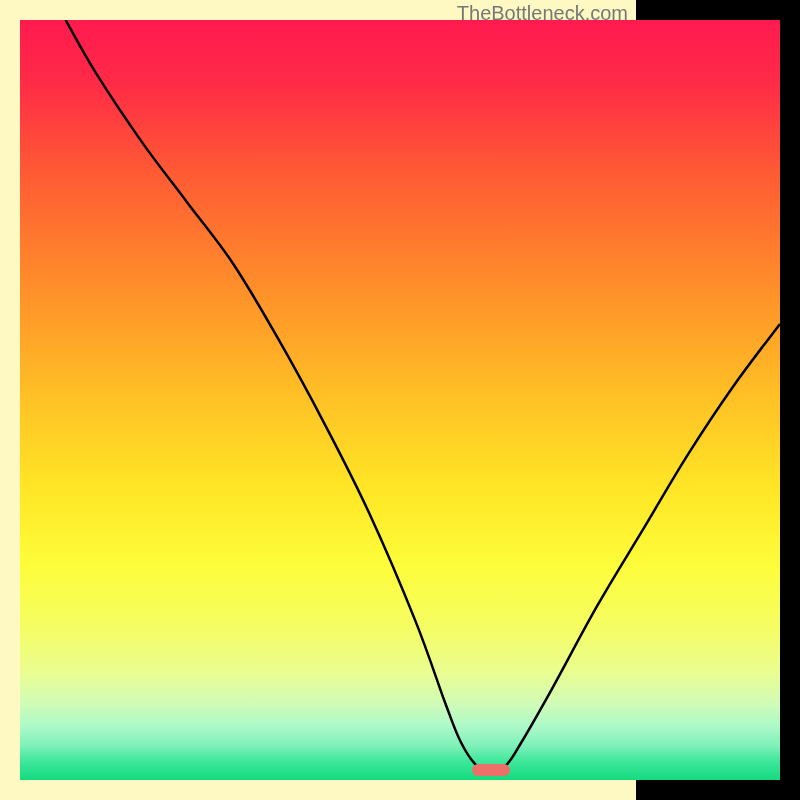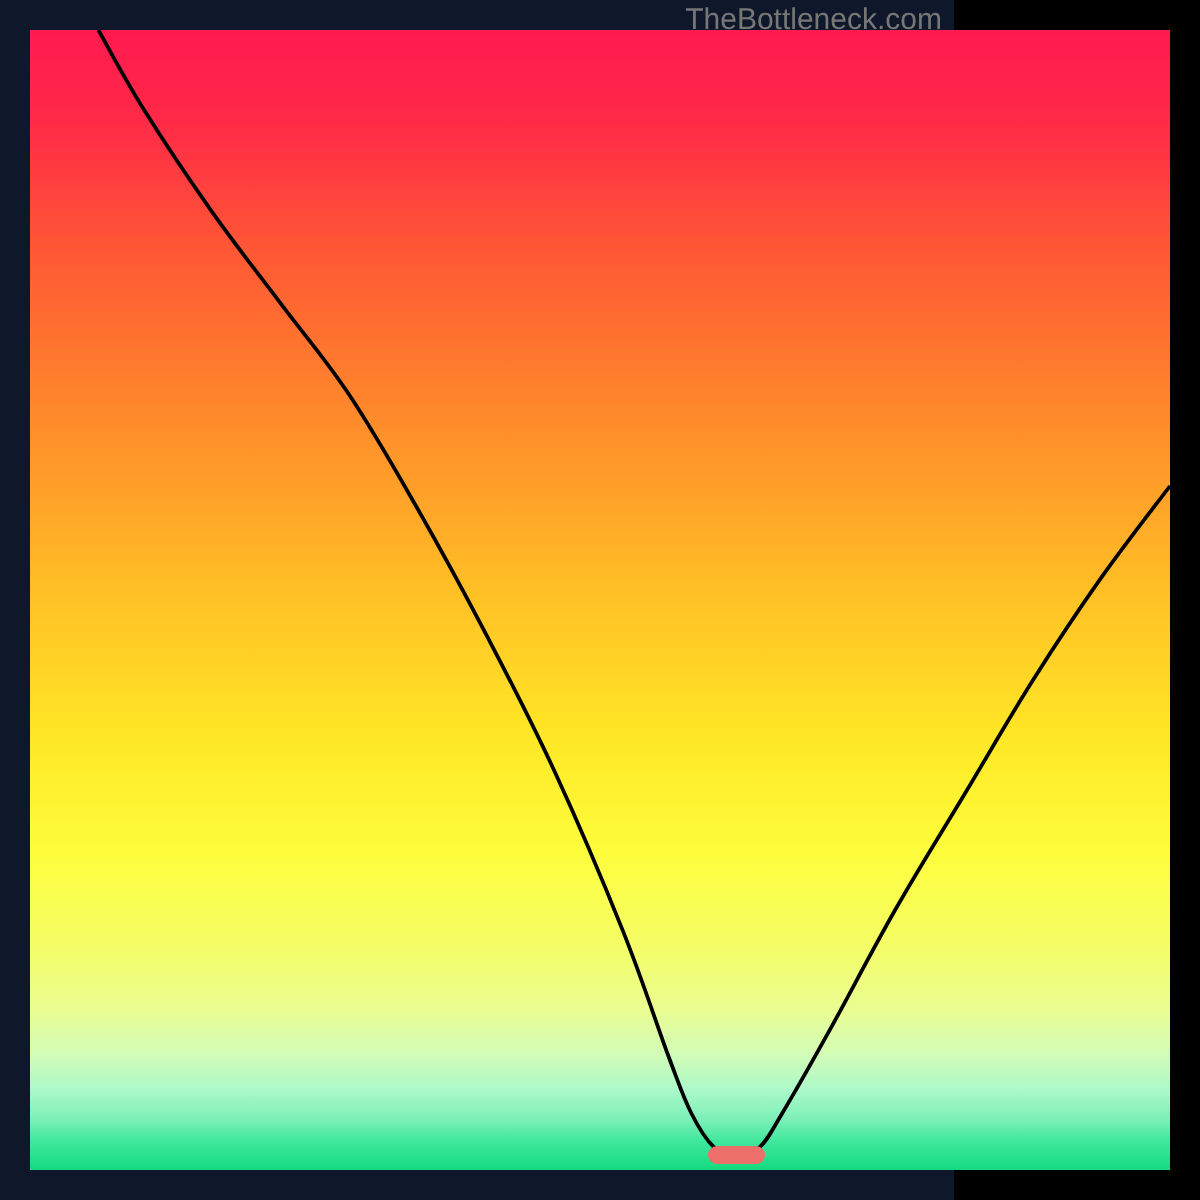--- a/index.html
+++ b/index.html
@@ -9,21 +9,21 @@
     height: 800px;
     background: #000;
     overflow: hidden;
   }
   .frame {
     position: absolute;
     left: 0;
     top: 0;
     width: 636px;
     height: 800px;
-    background: #0f172a;
+    background: #fef9c3;
   }
   .plot-area {
     position: absolute;
     left: 20px;
     top: 20px;
     width: 760px;
     height: 760px;
     overflow: hidden;
   }
   .gradient-bg {

